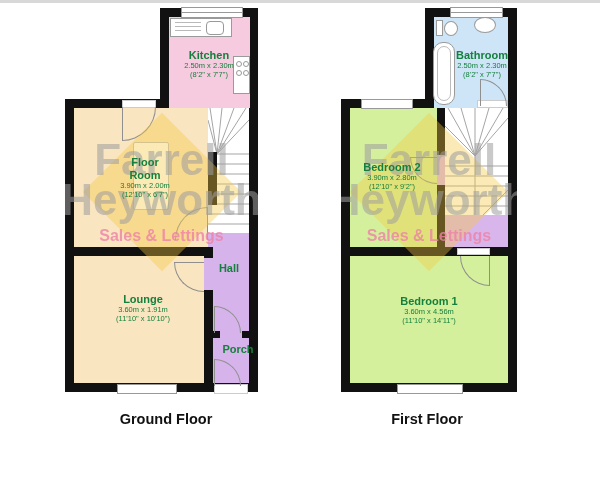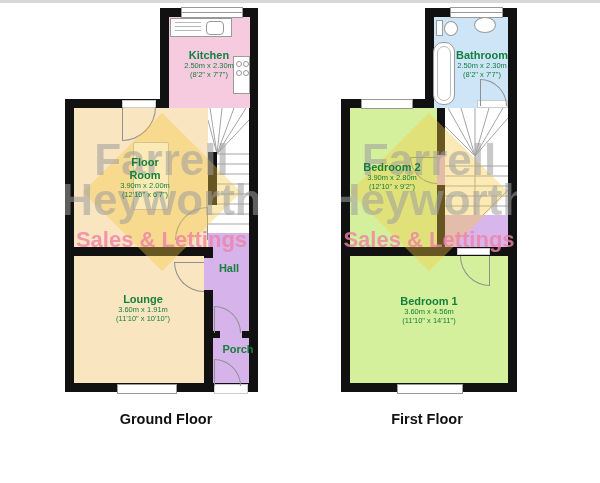--- a/index.html
+++ b/index.html
@@ -33,21 +33,21 @@
   .rname.narrow{white-space:normal;max-width:46px;margin:0 auto;}
   .rdim{font-size:7.5px;}
   .floor-title{position:absolute;transform:translateX(-50%);font-weight:bold;font-size:14.5px;
                color:#111;z-index:10;white-space:nowrap;}
 
   .wm-area{position:absolute;overflow:hidden;z-index:8;pointer-events:none;}
   .wm{position:absolute;left:50%;top:132px;transform:translateX(-50%);width:280px;text-align:center;}
   .wm-diamond{position:absolute;left:50%;top:-4px;width:112px;height:112px;
               transform:translateX(-50%) rotate(45deg);opacity:.38;z-index:0;}
   .wm-line{position:relative;z-index:1;font-weight:bold;font-size:44px;line-height:40px;opacity:.55;}
-  .wm-tagline{position:relative;z-index:1;font-weight:bold;font-size:22px;margin-top:7px;opacity:.8;}
+  .wm-tagline{position:relative;z-index:1;font-weight:bold;font-size:16px;margin-top:7px;opacity:.8;}
 
   
   .drainer{position:absolute;left:4px;top:3px;width:26px;height:12px;
            background:repeating-linear-gradient(#b9b9b9 0 1px, transparent 1px 4px);}
   .bowl{position:absolute;left:35px;top:2px;width:18px;height:14px;border:1px solid #999;border-radius:4px;box-sizing:border-box;}
   .burner{position:absolute;width:6px;height:6px;border:1px solid #999;border-radius:50%;box-sizing:border-box;}
   .tub-inner{position:absolute;left:3px;top:3px;right:3px;bottom:3px;border:1px solid #bbb;border-radius:7px;}
   .ellipse{border-radius:50%;}
 </style>
 </head>

